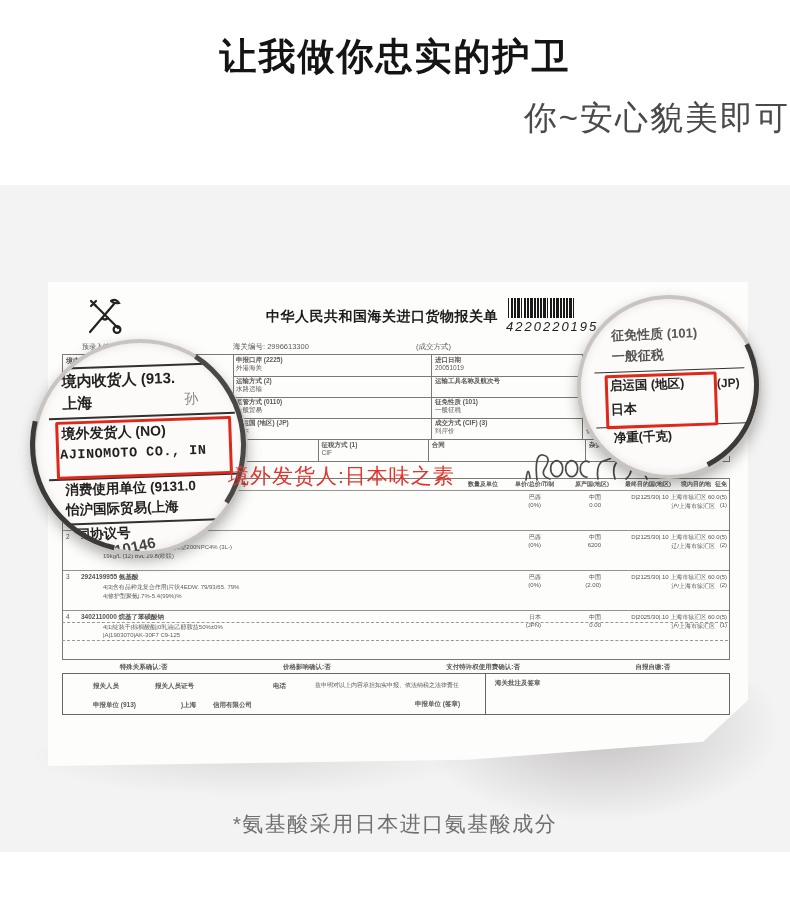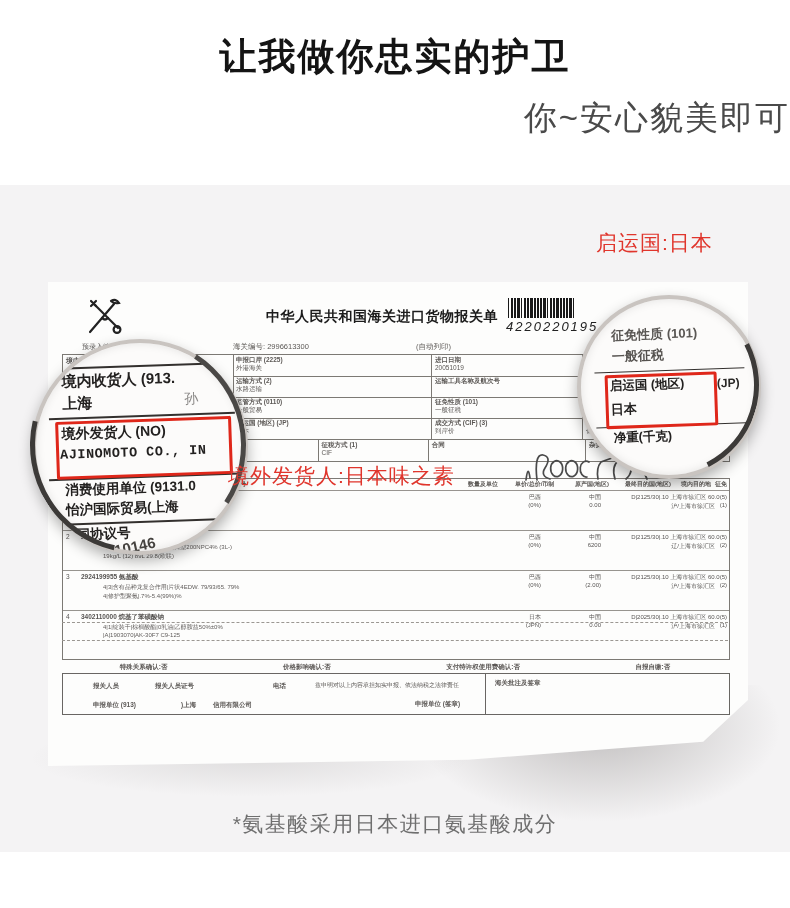--- a/index.html
+++ b/index.html
@@ -120,21 +120,20 @@
 
 <div class="stage">
 
   <div class="hero">
     <div class="hero-title">让我做你忠实的护卫</div>
     <div class="hero-sub">你~安心貌美即可</div>
   </div>
 
   <div class="gray">
 
-    <div class="red-note note-origin">启运国:日本</div>
 
     <div class="curl-shadow"></div>
     <div class="curl-shadow2"></div>
 
     <div class="paper scan">
 
       <div class="emblem">
         <svg width="42" height="40" viewBox="0 0 42 40">
           <g stroke="#222" stroke-width="2.2" fill="none" stroke-linecap="round">
             <path d="M6 34 L30 6"></path>
@@ -146,21 +145,21 @@
           </g>
         </svg>
       </div>
       <div class="pre-entry blurry">预录入编号:</div>
 
       <div class="doc-title">中华人民共和国海关进口货物报关单</div>
       <div class="barcode"></div>
       <div class="barcode-num">4220220195</div>
 
       <div class="doc-no blurry">海关编号: 2996613300</div>
-      <div class="doc-print blurry">(自动列印)</div>
+      <div class="doc-print blurry">(成交方式)</div>
 
       <div class="grid blurry">
         <div class="gcol-left">
           <div class="gleft-line">境内收货人 (9131)</div>
           <div class="gleft-line">上海</div>
           <div class="gleft-line">境外发货人 (NO)</div>
           <div class="gleft-line">AJINOMOTO CO., INC</div>
           <div class="gleft-line">消费使用单位 (9131.0)</div>
           <div class="gleft-line">怡沪国际贸易(上海)</div>
           <div class="gleft-line">合同协议号  0810146</div>

